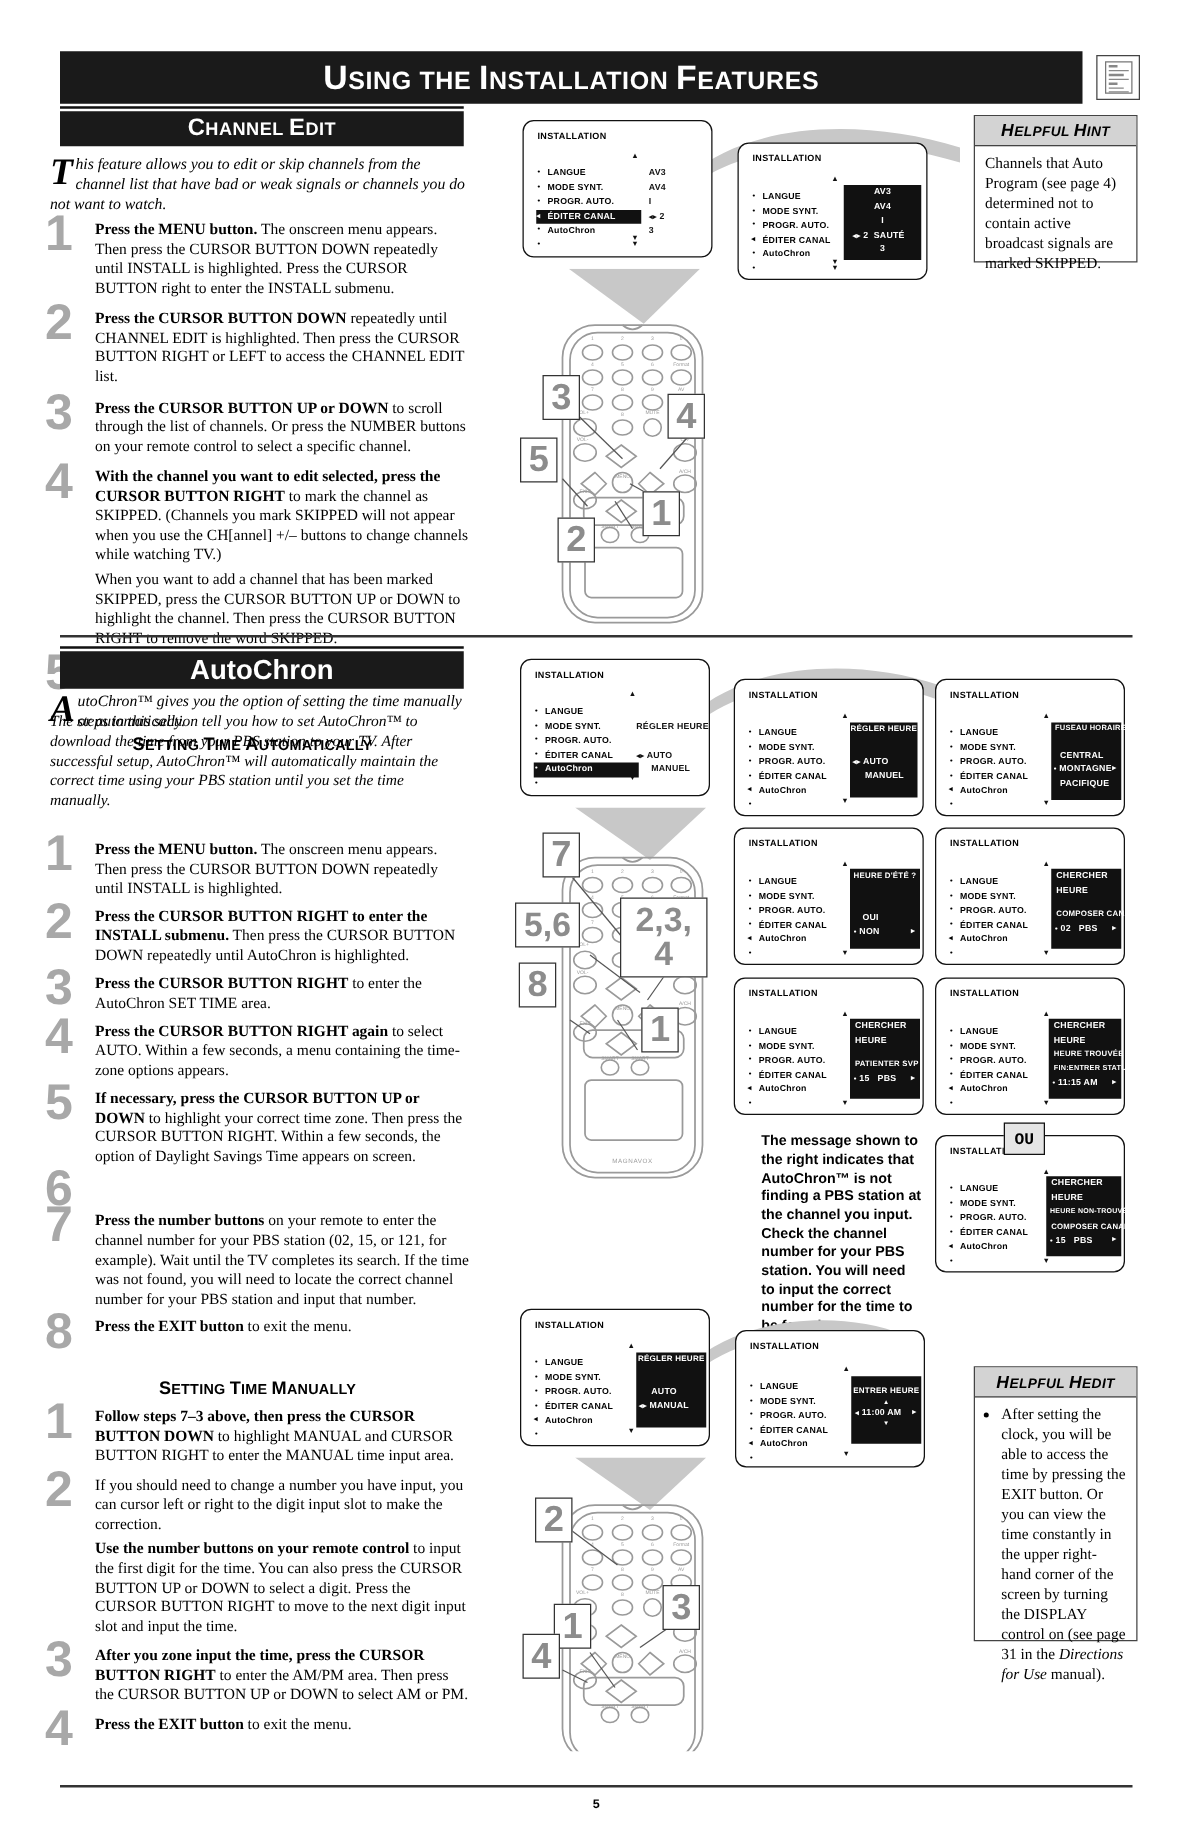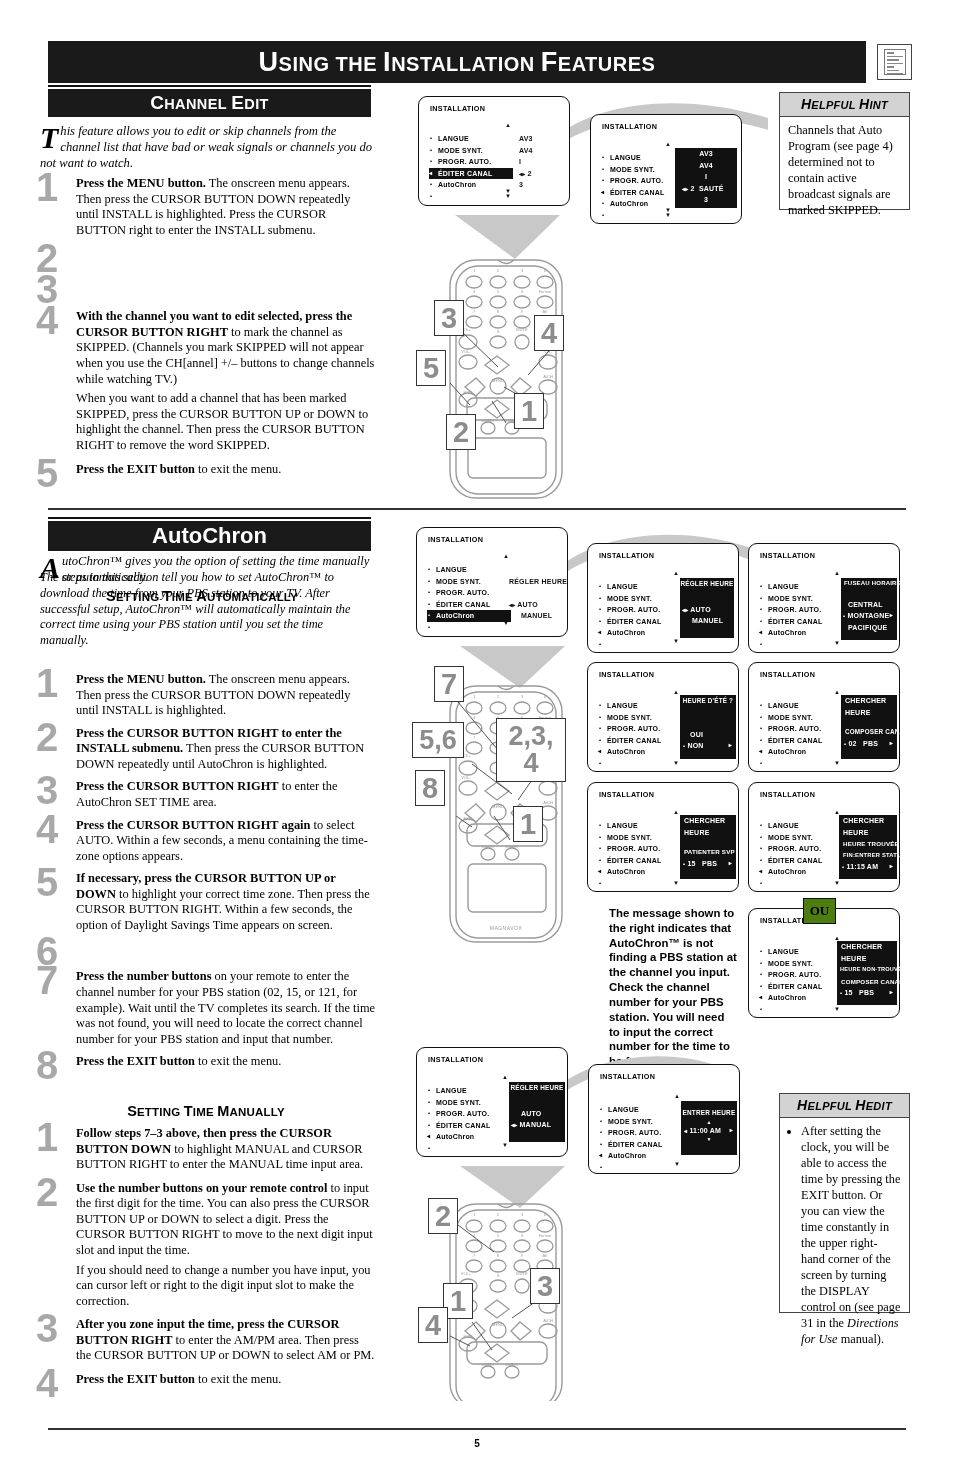--- a/index.html
+++ b/index.html
@@ -175,22 +175,22 @@
     font-size:14px; text-align:center; padding:3px 0 4px 0; letter-spacing:.3px;
   }
   .hintbox .hb-title .sc { font-size:11px; }
   .hintbox .hb-body { padding:6px 8px 8px 8px; font-size:12.3px; line-height:1.3; }
   .hintbox .hb-body ul { margin:0; padding-left:13px; }
   .hintbox .hb-body li { margin:0; }
   .hintbox .hb-body i { font-style:italic; }
 
   
   .ou-tab {
-    position:absolute; background:#4d7c0f; border:1.6px solid #111;
-    font-family:Liberation Serif, serif; font-weight:bold; font-size:13px;
+    position:absolute; background:#e5e5e5; border:1.6px solid #111;
+    font-family:Liberation Mono, monospace; font-weight:bold; font-size:13px;
     display:flex; align-items:center; justify-content:center; z-index:5;
   }
 
   
   .note {
     position:absolute; font-family:"Liberation Sans", sans-serif;
     font-weight:bold; font-size:11.4px; line-height:1.3;
   }
 
   
@@ -236,23 +236,29 @@
 
   <div class="steps chan">
     <div class="step" style="margin-bottom:9px;">
       <div class="num">1</div>
       <div class="body">
           <p><b>Press the MENU button.</b><span> The onscreen menu appears. Then press the CURSOR BUTTON DOWN repeatedly until INSTALL is highlighted. Press the CURSOR BUTTON right to enter the INSTALL submenu.</span></p>
         </div>
     </div>
     <div class="step" style="margin-bottom:9px;">
       <div class="num">2</div>
+      <div class="body">
+          <p><b>Press the CURSOR BUTTON DOWN</b><span> repeatedly until CHANNEL EDIT is highlighted. Then press the CURSOR BUTTON RIGHT or LEFT to access the CHANNEL EDIT list.</span></p>
+        </div>
     </div>
     <div class="step" style="margin-bottom:9px;">
       <div class="num">3</div>
+      <div class="body">
+          <p><b>Press the CURSOR BUTTON UP or DOWN</b><span> to scroll through the list of channels. Or press the NUMBER buttons on your remote control to select a specific channel.</span></p>
+        </div>
     </div>
     <div class="step" style="margin-bottom:9px;">
       <div class="num">4</div>
       <div class="body">
         <p><b>With the channel you want to edit selected, press the CURSOR BUTTON RIGHT</b><span> to mark the channel as SKIPPED. (Channels you mark SKIPPED will not appear when you use the CH[annel] +/– buttons to change channels while watching TV.)</span></p>
         <p>When you want to add a channel that has been marked SKIPPED, press the CURSOR BUTTON UP or DOWN to highlight the channel. Then press the CURSOR BUTTON RIGHT to remove the word SKIPPED.</p>
       </div>
     </div>
     <div class="step">
       <div class="num">5</div>
@@ -478,22 +484,22 @@
   <div class="steps manual">
     <div class="step" style="margin-bottom:8px;">
       <div class="num">1</div>
       <div class="body">
           <p><b>Follow steps 7–3 above, then press the CURSOR BUTTON DOWN</b><span> to highlight MANUAL and CURSOR BUTTON RIGHT to enter the MANUAL time input area.</span></p>
         </div>
     </div>
     <div class="step" style="margin-bottom:8px;">
       <div class="num">2</div>
       <div class="body">
+        <p>If you should need to change a number you have input, you can cursor left or right to the digit input slot to make the correction.</p>
         <p><b>Use the number buttons on your remote control</b><span> to input the first digit for the time. You can also press the CURSOR BUTTON UP or DOWN to select a digit. Press the CURSOR BUTTON RIGHT to move to the next digit input slot and input the time.</span></p>
-        <p>If you should need to change a number you have input, you can cursor left or right to the digit input slot to make the correction.</p>
       </div>
     </div>
     <div class="step" style="margin-bottom:8px;">
       <div class="num">3</div>
       <div class="body">
           <p><b>After you zone input the time, press the CURSOR BUTTON RIGHT</b><span> to enter the AM/PM area. Then press the CURSOR BUTTON UP or DOWN to select AM or PM.</span></p>
         </div>
     </div>
     <div class="step">
       <div class="num">4</div>

